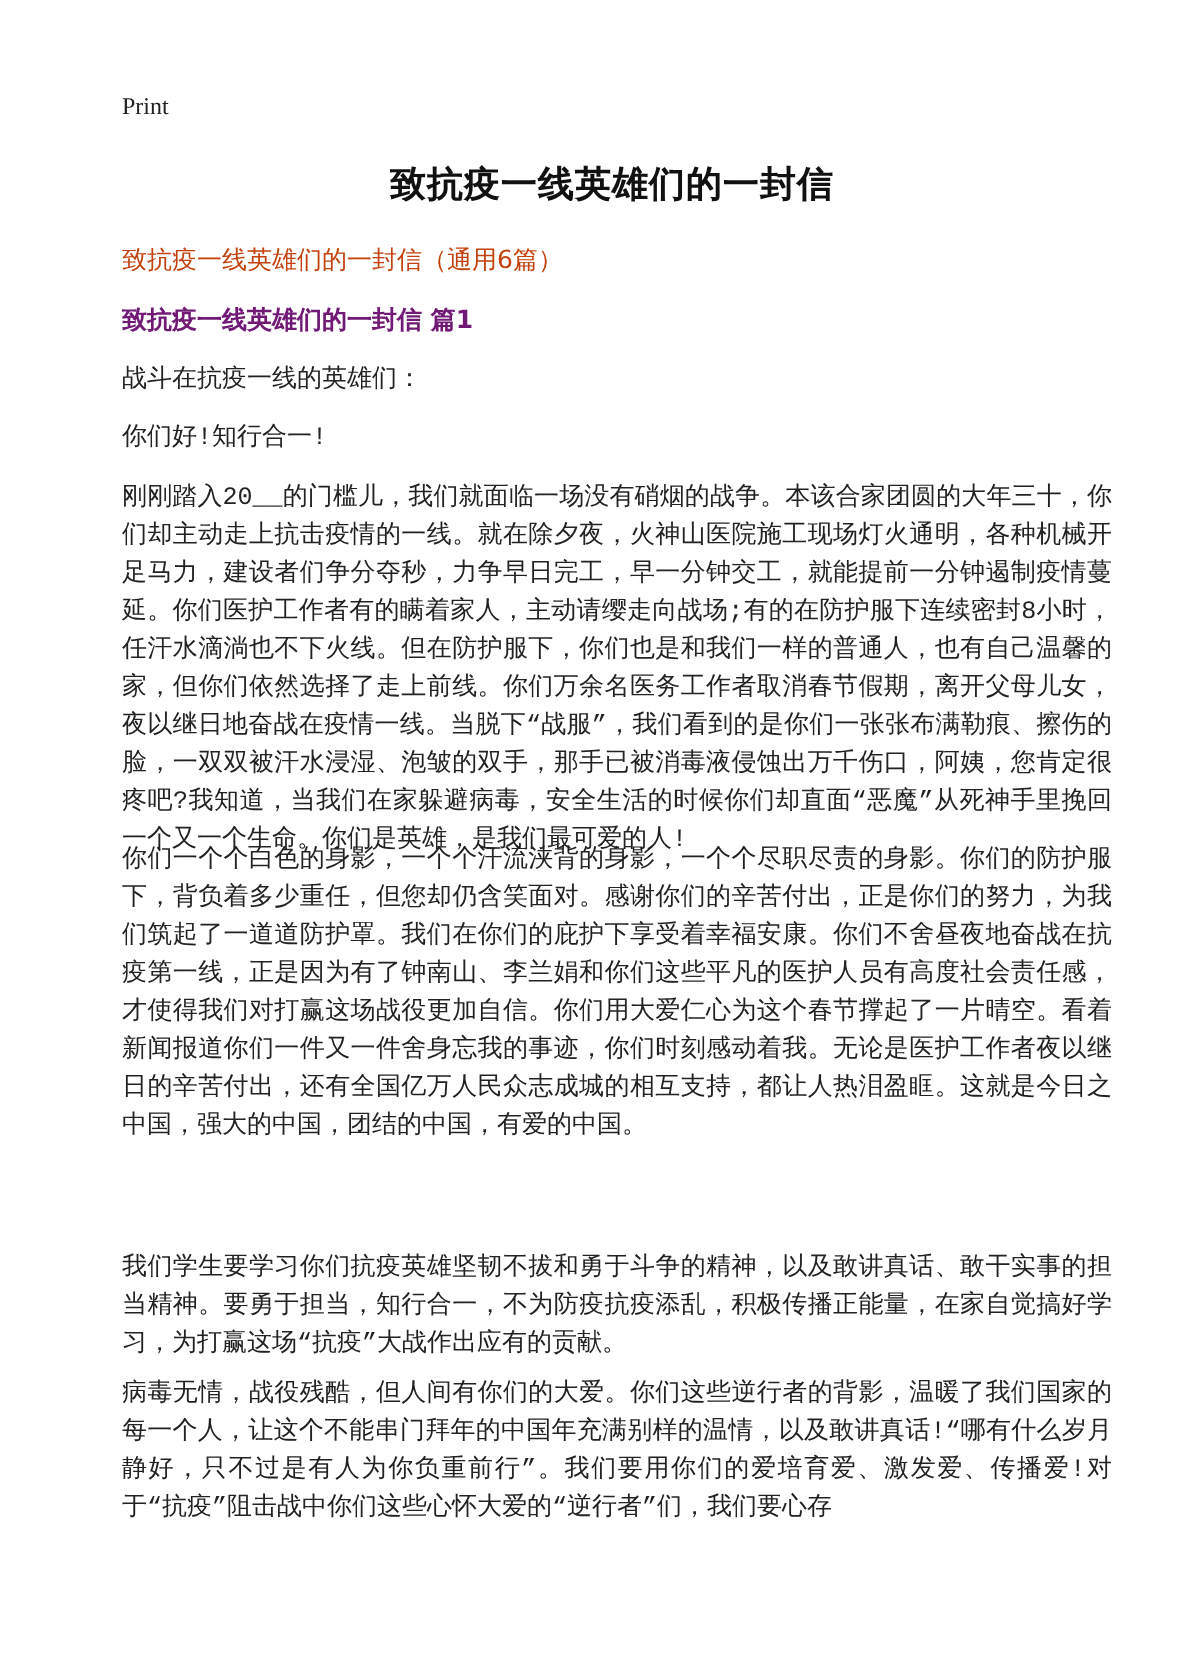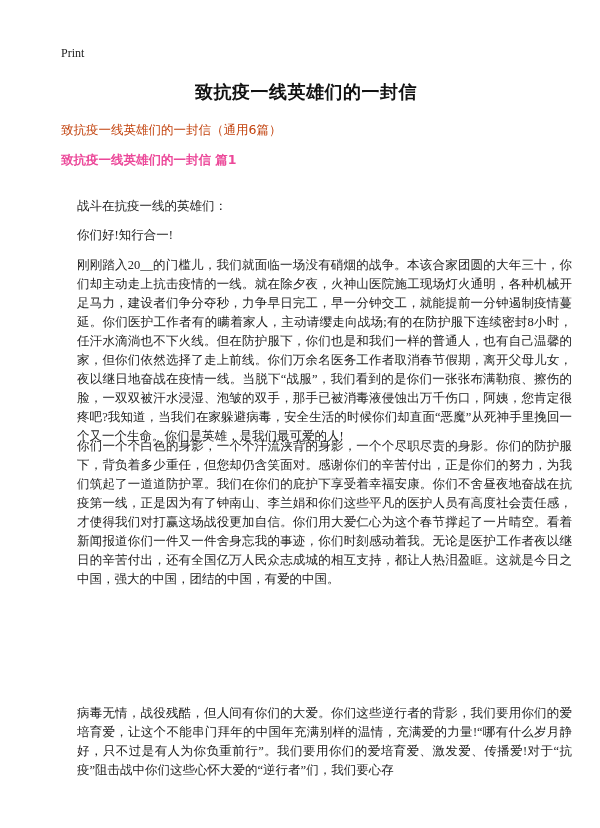--- a/index.html
+++ b/index.html
@@ -12,40 +12,41 @@
   .doc-title {
     position: absolute; left: 0; top: 80px; width: 600px; text-align: center;
     font-family: "DejaVu Sans", sans-serif; font-size: 18px; color: #111; letter-spacing: 0.5px; font-weight: bold;
   }
   .subtitle {
     position: absolute; left: 55px; top: 122px;
     font-family: "DejaVu Sans", sans-serif; font-size: 12.5px; color: #c2410c;
   }
   .section-heading {
     position: absolute; left: 55px; top: 152px;
-    font-family: "DejaVu Sans", sans-serif; font-size: 12.5px; font-weight: bold; color: #ec4899;
+    font-family: "DejaVu Sans", sans-serif; font-size: 12.5px; font-weight: bold; color: #701a75;
   }
   .para {
     position: absolute; left: 55px; width: 495px;
-    font-family: Liberation Serif, serif; font-size: 12.5px; line-height: 19px; color: #222;
-    margin: 16px; text-align: justify; word-break: break-all;
+    font-family: Liberation Mono, monospace; font-size: 12.5px; line-height: 19px; color: #222;
+    margin: 0; text-align: justify; word-break: break-all;
   }
   .p-greet { top: 181px; }
   .p-hello { top: 210px; }
   .p1 { top: 240px; }
   .p2 { top: 421px; }
   .p3 { top: 625px; }
   .p4 { top: 688px; }
 </style>
 </head>
 <body>
 
 <div class="page">
   <div class="print-label">Print</div>
   <div class="doc-title">致抗疫一线英雄们的一封信</div>
   <div class="subtitle">致抗疫一线英雄们的一封信（通用6篇）</div>
   <div class="section-heading">致抗疫一线英雄们的一封信 篇1</div>
   <p class="para p-greet">战斗在抗疫一线的英雄们：</p>
   <p class="para p-hello">你们好!知行合一!</p>
   <p class="para p1">刚刚踏入20__的门槛儿，我们就面临一场没有硝烟的战争。本该合家团圆的大年三十，你们却主动走上抗击疫情的一线。就在除夕夜，火神山医院施工现场灯火通明，各种机械开足马力，建设者们争分夺秒，力争早日完工，早一分钟交工，就能提前一分钟遏制疫情蔓延。你们医护工作者有的瞒着家人，主动请缨走向战场;有的在防护服下连续密封8小时，任汗水滴淌也不下火线。但在防护服下，你们也是和我们一样的普通人，也有自己温馨的家，但你们依然选择了走上前线。你们万余名医务工作者取消春节假期，离开父母儿女，夜以继日地奋战在疫情一线。当脱下“战服”，我们看到的是你们一张张布满勒痕、擦伤的脸，一双双被汗水浸湿、泡皱的双手，那手已被消毒液侵蚀出万千伤口，阿姨，您肯定很疼吧?我知道，当我们在家躲避病毒，安全生活的时候你们却直面“恶魔”从死神手里挽回一个又一个生命。你们是英雄，是我们最可爱的人!</p>
   <p class="para p2">你们一个个白色的身影，一个个汗流浃背的身影，一个个尽职尽责的身影。你们的防护服下，背负着多少重任，但您却仍含笑面对。感谢你们的辛苦付出，正是你们的努力，为我们筑起了一道道防护罩。我们在你们的庇护下享受着幸福安康。你们不舍昼夜地奋战在抗疫第一线，正是因为有了钟南山、李兰娟和你们这些平凡的医护人员有高度社会责任感，才使得我们对打赢这场战役更加自信。你们用大爱仁心为这个春节撑起了一片晴空。看着新闻报道你们一件又一件舍身忘我的事迹，你们时刻感动着我。无论是医护工作者夜以继日的辛苦付出，还有全国亿万人民众志成城的相互支持，都让人热泪盈眶。这就是今日之中国，强大的中国，团结的中国，有爱的中国。</p>
-  <p class="para p4">病毒无情，战役残酷，但人间有你们的大爱。你们这些逆行者的背影，我们要用你们的爱培育爱，让这个不能串门拜年的中国年充满别样的温情，充满爱的力量!“哪有什么岁月静好，只不过是有人为你负重前行”。我们要用你们的爱培育爱、激发爱、传播爱!对于“抗疫”阻击战中你们这些心怀大爱的“逆行者”们，我们要心存</p>
+  <p class="para p3">我们学生要学习你们抗疫英雄坚韧不拔和勇于斗争的精神，以及敢讲真话、敢干实事的担当精神。要勇于担当，知行合一，不为防疫抗疫添乱，积极传播正能量，在家自觉搞好学习，为打赢这场“抗疫”大战作出应有的贡献。</p>
+  <p class="para p4">病毒无情，战役残酷，但人间有你们的大爱。你们这些逆行者的背影，温暖了我们国家的每一个人，让这个不能串门拜年的中国年充满别样的温情，以及敢讲真话!“哪有什么岁月静好，只不过是有人为你负重前行”。我们要用你们的爱培育爱、激发爱、传播爱!对于“抗疫”阻击战中你们这些心怀大爱的“逆行者”们，我们要心存</p>
 </div>
 
 </body></html>

